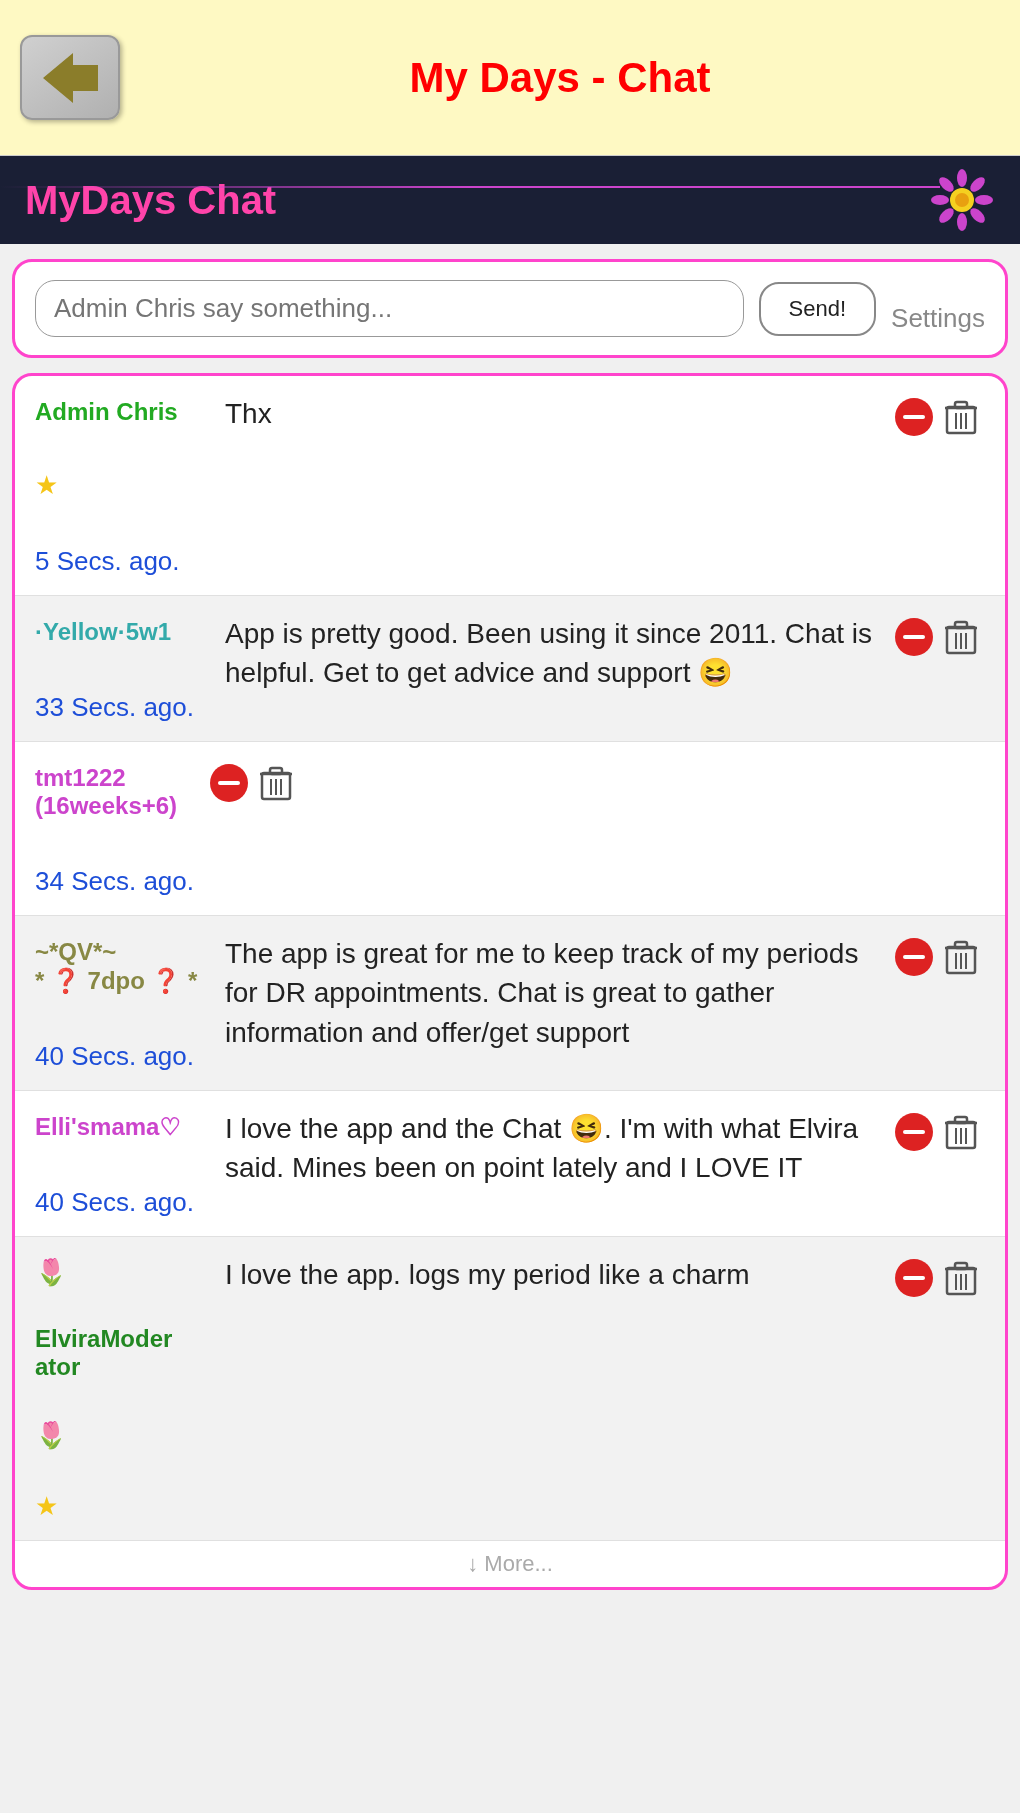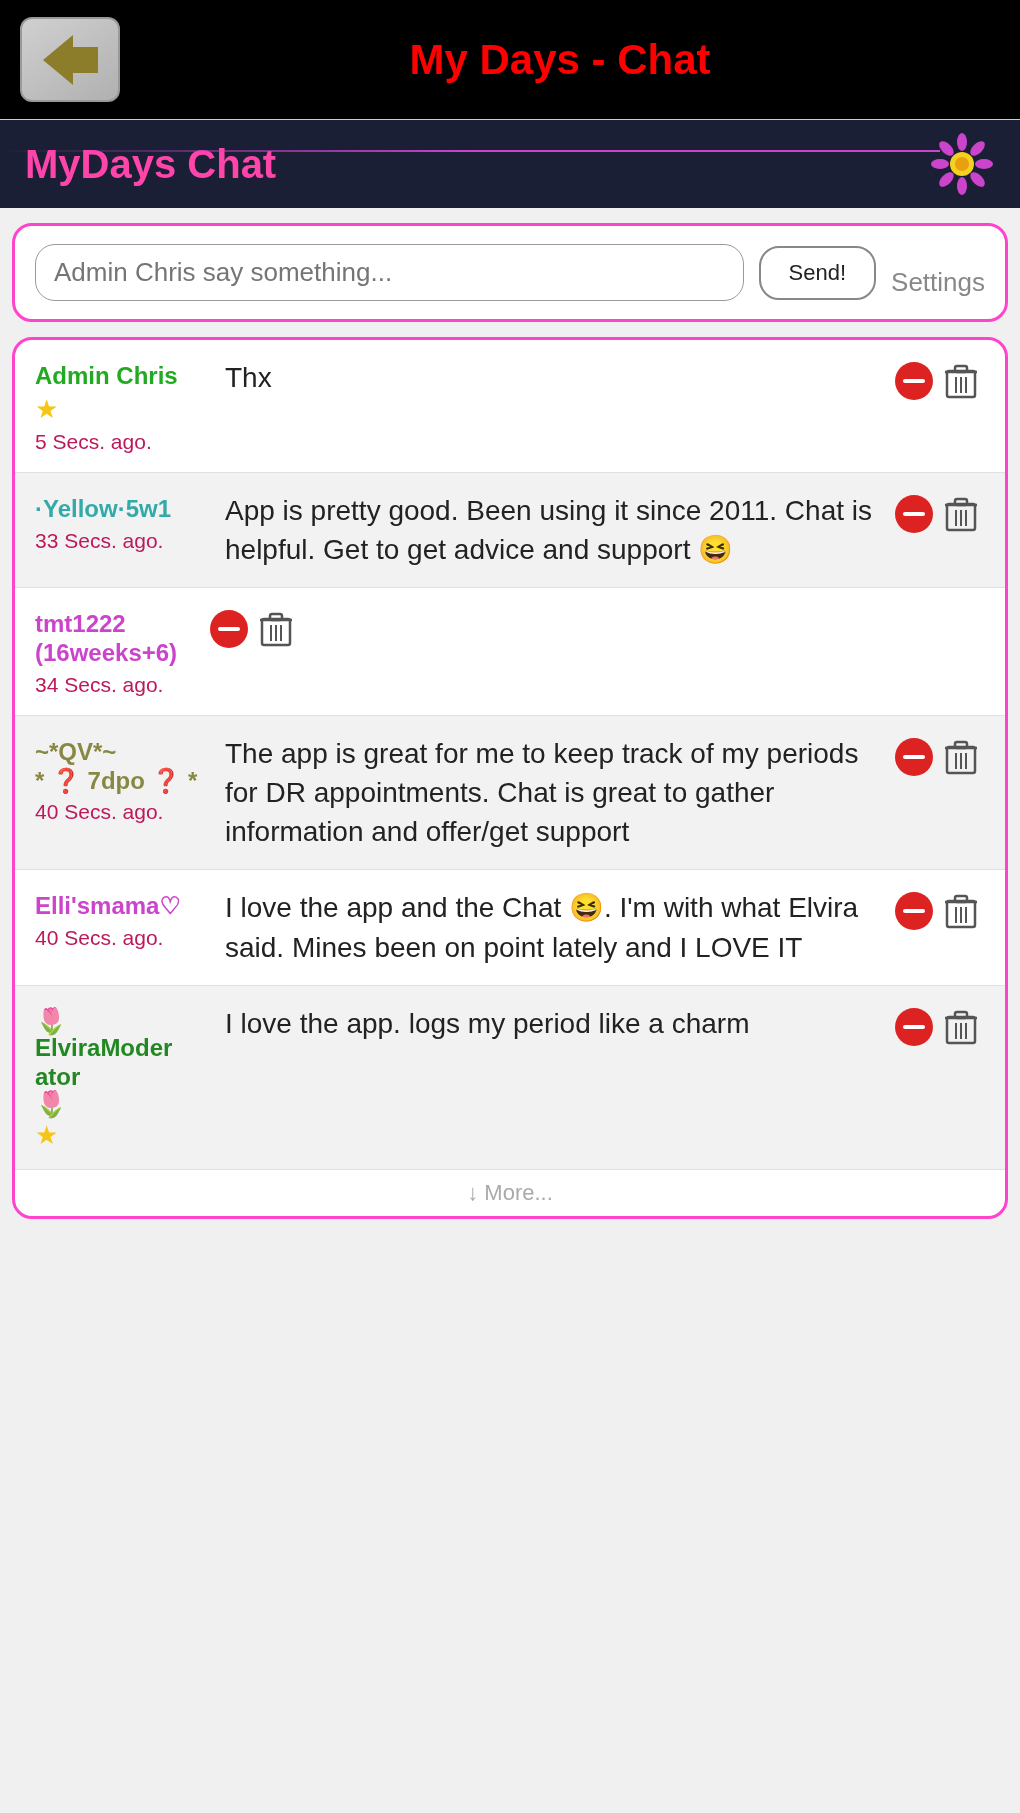--- a/index.html
+++ b/index.html
@@ -5,26 +5,26 @@
     * { margin: 0; padding: 0; box-sizing: border-box; }
     body {
       width: 1020px;
       min-height: 1813px;
       font-family: -apple-system, BlinkMacSystemFont, 'Helvetica Neue', Arial, sans-serif;
       background: #f0f0f0;
     }
 
     
     .top-bar {
-      background: #000000;
+      background: #fef9c3;
       display: flex;
       align-items: center;
       padding: 18px 20px;
       border-bottom: 1px solid #ccc;
-      height: 120px;
+      height: 156px;
     }
 
     .back-btn {
       width: 100px;
       height: 85px;
       background: linear-gradient(145deg, #d0d0d0, #b0b0b0);
       border: 2px solid #999;
       border-radius: 12px;
       display: flex;
       align-items: center;
@@ -141,20 +141,21 @@
       background: #f2f2f2;
     }
 
     .message-user {
       width: 175px;
       min-width: 175px;
       display: flex;
       flex-direction: column;
       align-items: flex-start;
       padding-top: 4px;
+      gap: 40px;
     }
 
     .username {
       font-size: 24px;
       font-weight: bold;
       line-height: 1.2;
     }
 
     .username.green { color: #22aa22; }
     .username.pink { color: #cc44cc; }
@@ -162,22 +163,22 @@
     .username.olive { color: #888844; }
     .username.green2 { color: #228822; }
 
     .star-icon {
       color: #f5c518;
       font-size: 26px;
       margin-top: 3px;
     }
 
     .timestamp {
-      font-size: 21px;
-      color: #be185d;
+      font-size: 26px;
+      color: #1d4ed8;
       margin-top: 5px;
     }
 
     .message-content {
       flex: 1;
       font-size: 28px;
       line-height: 1.4;
       color: #222;
       padding: 0 15px;
     }

